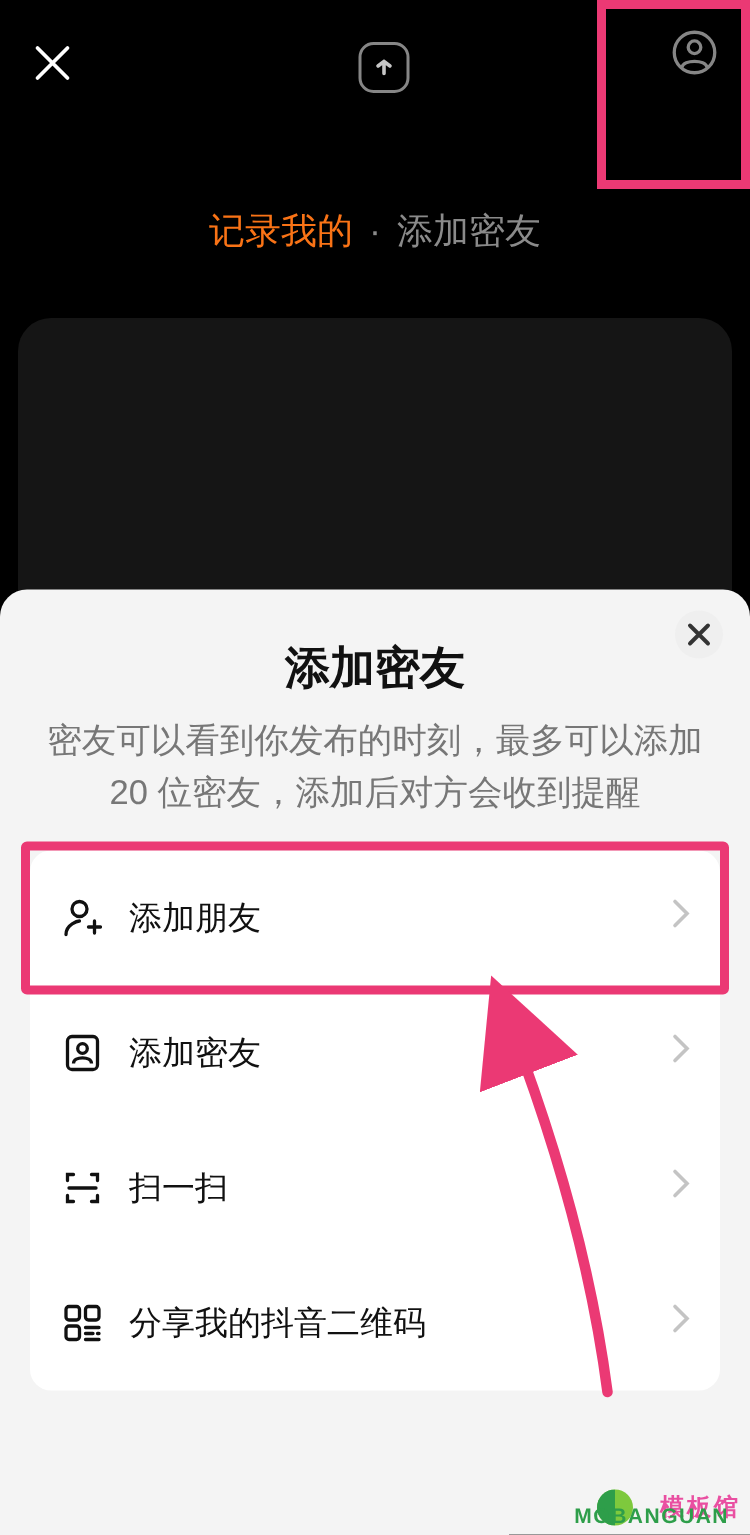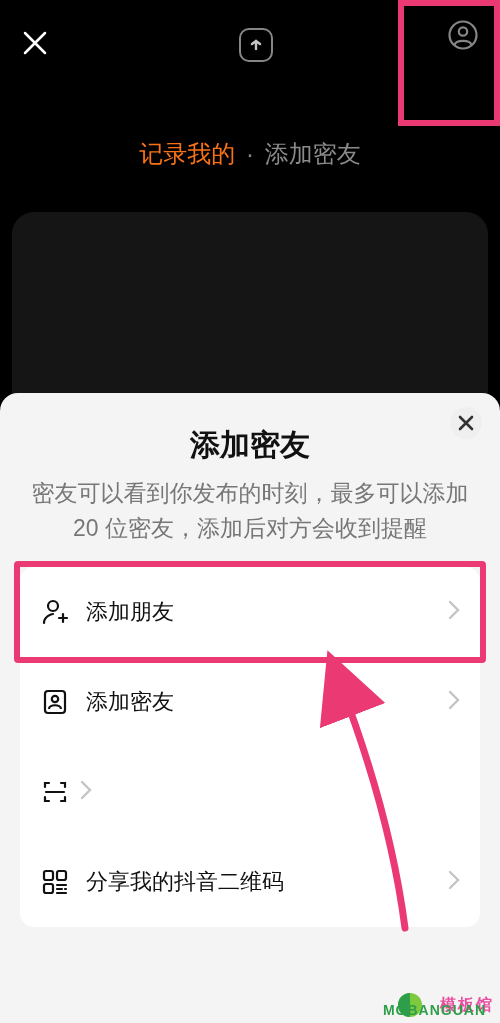--- a/index.html
+++ b/index.html
@@ -256,20 +256,21 @@
       </span>
     </div>
 
     <div class="menu-item">
       <span class="menu-icon">
         <svg width="30" height="30" viewBox="0 0 30 30">
           <path d="M5 10 L5 6 L9 6 M21 6 L25 6 L25 10 M25 20 L25 24 L21 24 M9 24 L5 24 L5 20" stroke="#111" stroke-width="2.2" fill="none" stroke-linecap="round"></path>
           <path d="M6 15 L24 15" stroke="#111" stroke-width="2.2" stroke-linecap="round"></path>
         </svg>
       </span>
+      <span class="menu-label">扫一扫</span>
       <span class="chevron">
         <svg width="12" height="20" viewBox="0 0 12 20">
             <path d="M2 2 L10 10 L2 18" stroke="#c4c4c4" stroke-width="2.4" fill="none" stroke-linecap="round"></path>
           </svg>
       </span>
     </div>
 
     <div class="menu-item">
       <span class="menu-icon">
         <svg width="30" height="30" viewBox="0 0 30 30">

